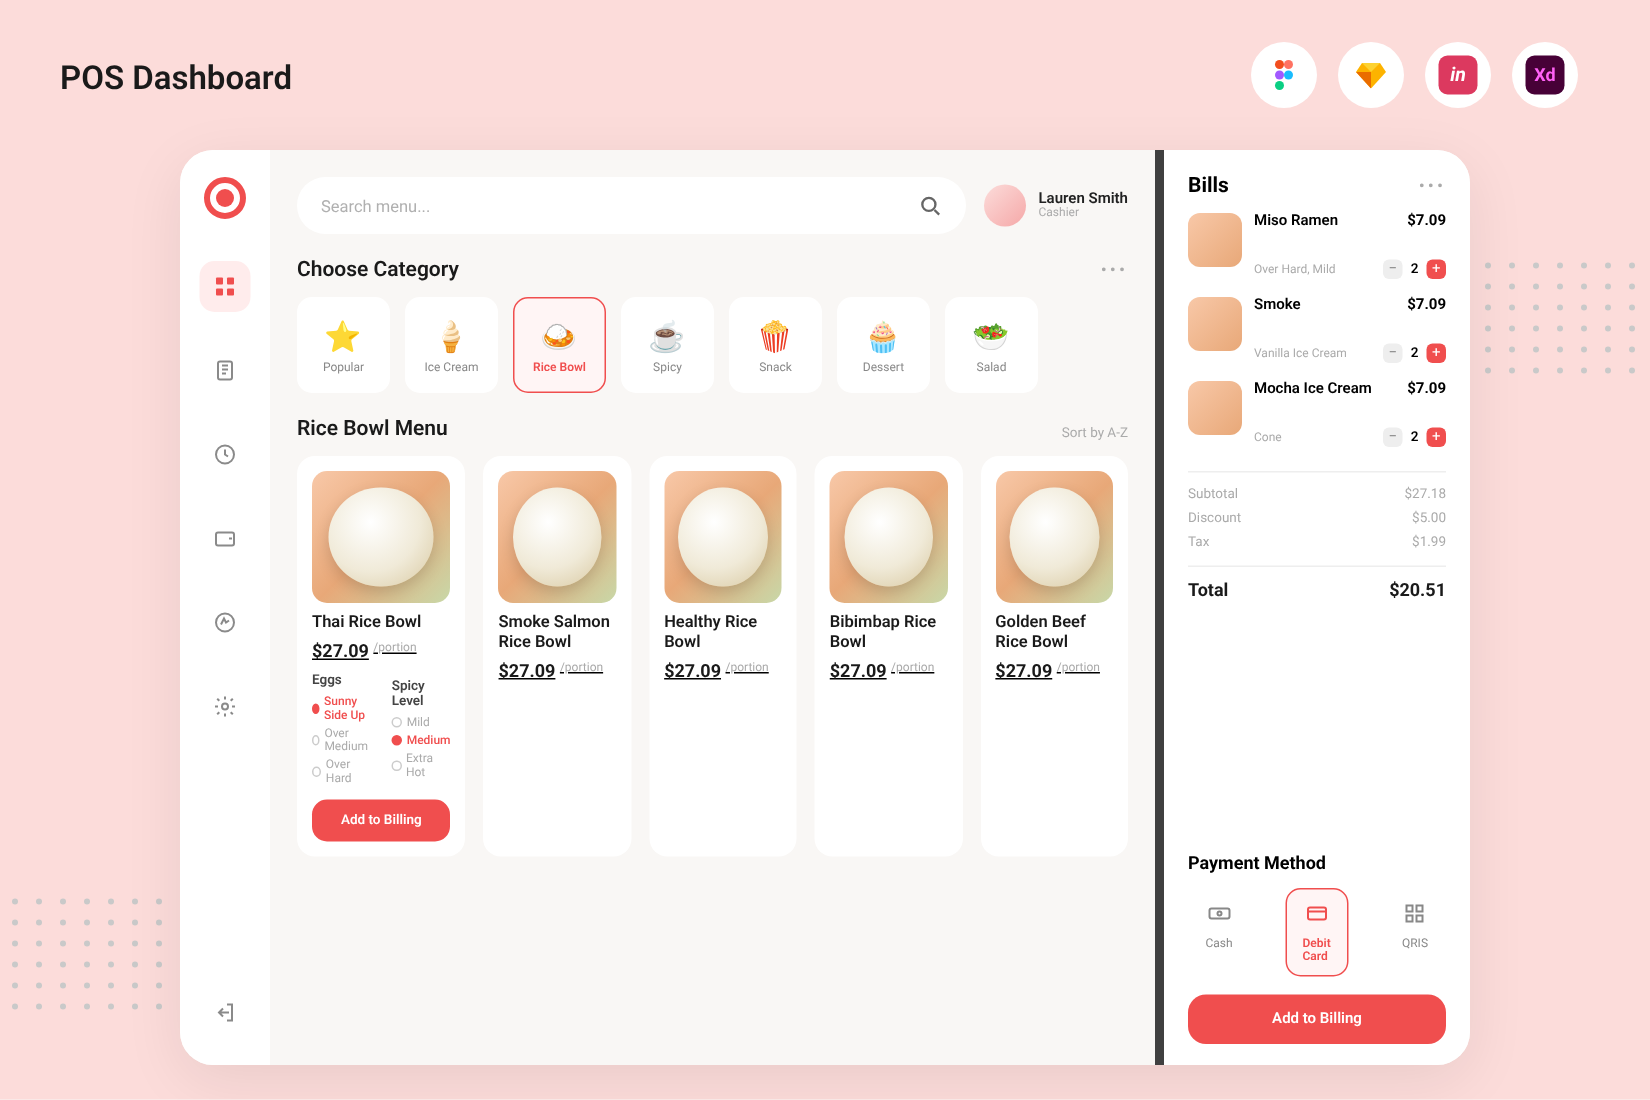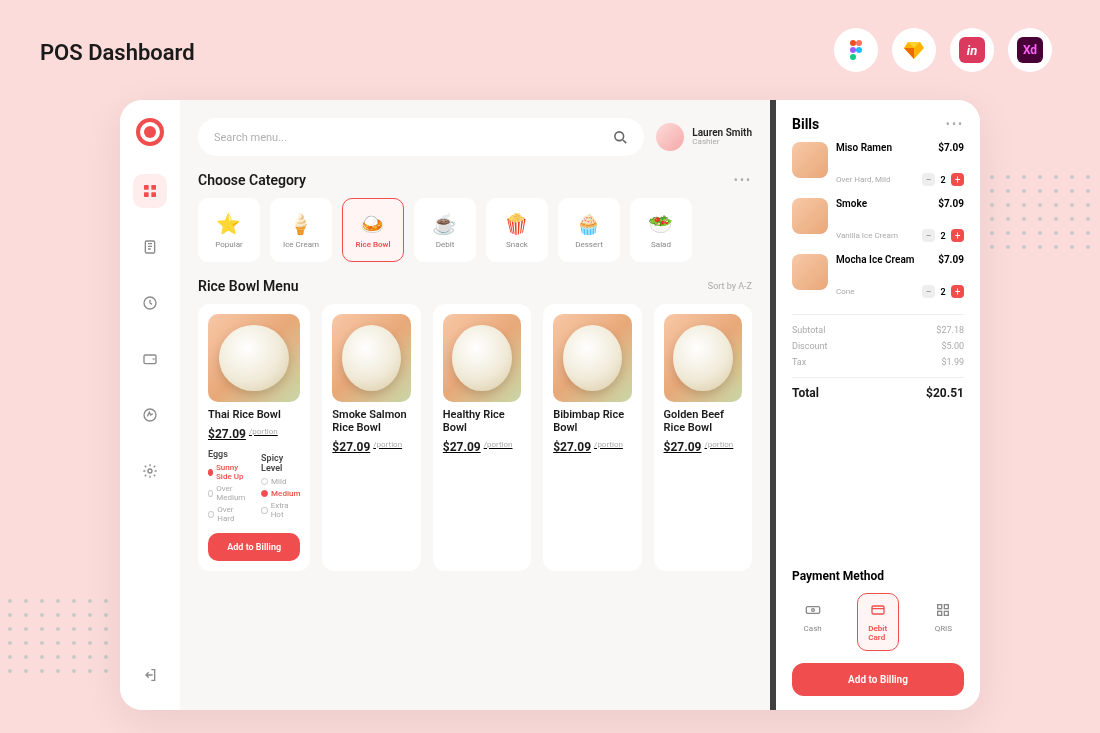--- a/index.html
+++ b/index.html
@@ -32,21 +32,21 @@
 .user-role { font-size: 8px; color: #aaa; }
 .section-head { display: flex; align-items: center; justify-content: space-between; margin-bottom: 10px; }
 .section-title { font-size: 14px; font-weight: 600; color: #1a1a1a; }
 .more-dots { color: #aaa; font-size: 12px; letter-spacing: 2px; cursor: pointer; }
 .categories { display: flex; gap: 10px; margin-bottom: 16px; }
 .cat { background: #fff; border-radius: 10px; width: 62px; height: 64px; display: flex; flex-direction: column; align-items: center; justify-content: center; gap: 4px; cursor: pointer; border: 1.5px solid transparent; }
 .cat.active { border-color: #f04e4e; background: #fff5f5; }
 .cat-icon { font-size: 20px; }
 .cat-label { font-size: 8px; color: #888; }
 .cat.active .cat-label { color: #f04e4e; font-weight: 600; }
-.menu-head { display: flex; align-items: center; justify-content: space-between; margin-bottom: 10px; }
+.menu-head { display: flex; align-items: flex-end; justify-content: space-between; margin-bottom: 10px; }
 .sort { font-size: 9px; color: #aaa; }
 .menu-grid { display: grid; grid-template-columns: repeat(5, 1fr); gap: 12px; overflow-y: auto; padding-bottom: 10px; }
 .menu-card { background: #fff; border-radius: 12px; padding: 10px; display: flex; flex-direction: column; gap: 6px; }
 .food-img { width: 100%; height: 88px; border-radius: 10px; background: linear-gradient(135deg,#f8c8a8,#e8a878,#c8d8a8); position: relative; overflow: hidden; }
 .food-img::after { content:''; position:absolute; inset:12%; border-radius:50%; background: radial-gradient(circle at 40% 35%, #fff, #f0ead8 55%, #d8c8a0); box-shadow: 0 4px 10px rgba(0,0,0,0.15); }
 .card-title { font-size: 11px; font-weight: 600; color: #1a1a1a; }
 .price-row { display: flex; align-items: flex-start; gap: 3px; text-decoration: underline; }
 .price { font-size: 12px; font-weight: 700; color: #1a1a1a; }
 .unit { font-size: 8px; color: #aaa; }
 .options { display: flex; gap: 14px; font-size: 8px; margin-top: 2px; align-items: center; }
@@ -301,21 +301,21 @@
         <div class="cat">
           <div class="cat-icon">🍦</div>
           <div class="cat-label">Ice Cream</div>
         </div>
         <div class="cat active">
           <div class="cat-icon">🍛</div>
           <div class="cat-label">Rice Bowl</div>
         </div>
         <div class="cat">
           <div class="cat-icon">☕</div>
-          <div class="cat-label">Debit</div>
+          <div class="cat-label">Spicy</div>
         </div>
         <div class="cat">
           <div class="cat-icon">🍿</div>
           <div class="cat-label">Snack</div>
         </div>
         <div class="cat">
           <div class="cat-icon">🧁</div>
           <div class="cat-label">Dessert</div>
         </div>
         <div class="cat">

